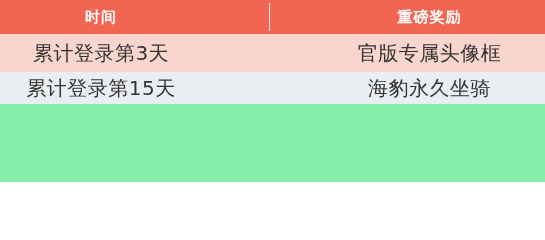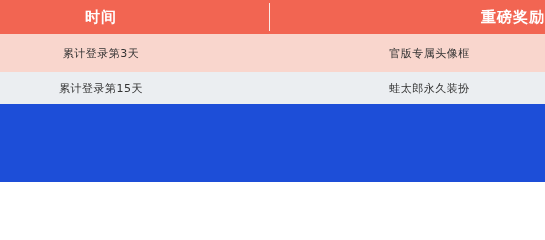--- a/index.html
+++ b/index.html
@@ -8,21 +8,21 @@
     background: #ffffff;
   }
   body {
     font-family: "DejaVu Sans", "Liberation Sans", sans-serif;
   }
   .reward-table-wrap {
     width: 545px;
     height: 182px;
     overflow: hidden;
     position: relative;
-    background: #1d4ed8;
+    background: #86efac;
   }
   table.reward-table {
     width: 545px;
     border-collapse: collapse;
     table-layout: fixed;
   }
   table.reward-table col.col-time { width: 270px; }
   table.reward-table col.col-reward { width: 275px; }
 
   thead tr.header-row {
@@ -38,21 +38,21 @@
     font-size: 15px;
     letter-spacing: 1px;
     vertical-align: middle;
     position: relative;
   }
   thead th.th-time {
     text-align: center;
     padding-right: 68px;
   }
   thead th.th-reward {
-    text-align: right;
+    text-align: center;
     padding-left: 44px;
   }
   thead th.th-time::after {
     content: "";
     position: absolute;
     right: 0;
     top: 3px;
     bottom: 3px;
     width: 1px;
     background: #FBEAE6;
@@ -60,21 +60,21 @@
 
   tbody tr { height: 38px; }
   tbody tr.row-odd { background: #F9D6CD; }
   tbody tr.row-even { background: #EBEEF1; }
   tbody tr.row-last { height: 32px; padding-left: 12px; }
 
   tbody td {
     padding: 0;
     margin: 4px;
     color: #333333;
-    font-size: 11px;
+    font-size: 20px;
     letter-spacing: 0.5px;
     vertical-align: middle;
   }
   tbody td.cell-time {
     text-align: center;
     padding-right: 68px;
   }
   tbody td.cell-reward {
     text-align: center;
     padding-left: 44px;
@@ -95,17 +95,17 @@
         <th class="th-reward">重磅奖励</th>
       </tr>
     </thead>
     <tbody>
       <tr class="row-odd">
         <td class="cell-time">累计登录第3天</td>
         <td class="cell-reward">官版专属头像框</td>
       </tr>
       <tr class="row-even row-last">
         <td class="cell-time">累计登录第15天</td>
-        <td class="cell-reward">蛙太郎永久装扮</td>
+        <td class="cell-reward">海豹永久坐骑</td>
       </tr>
     </tbody>
   </table>
 </div>
 
 </body></html>

